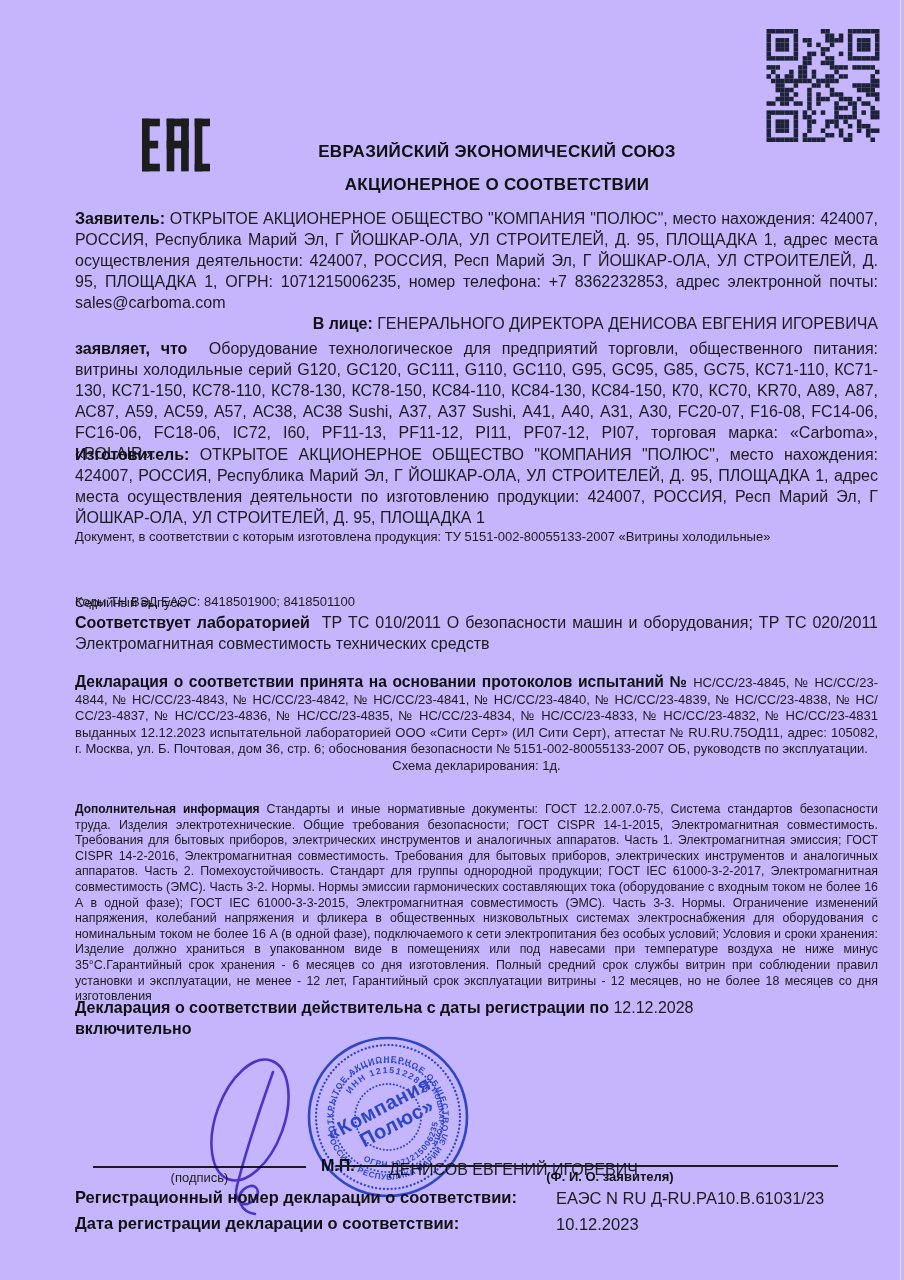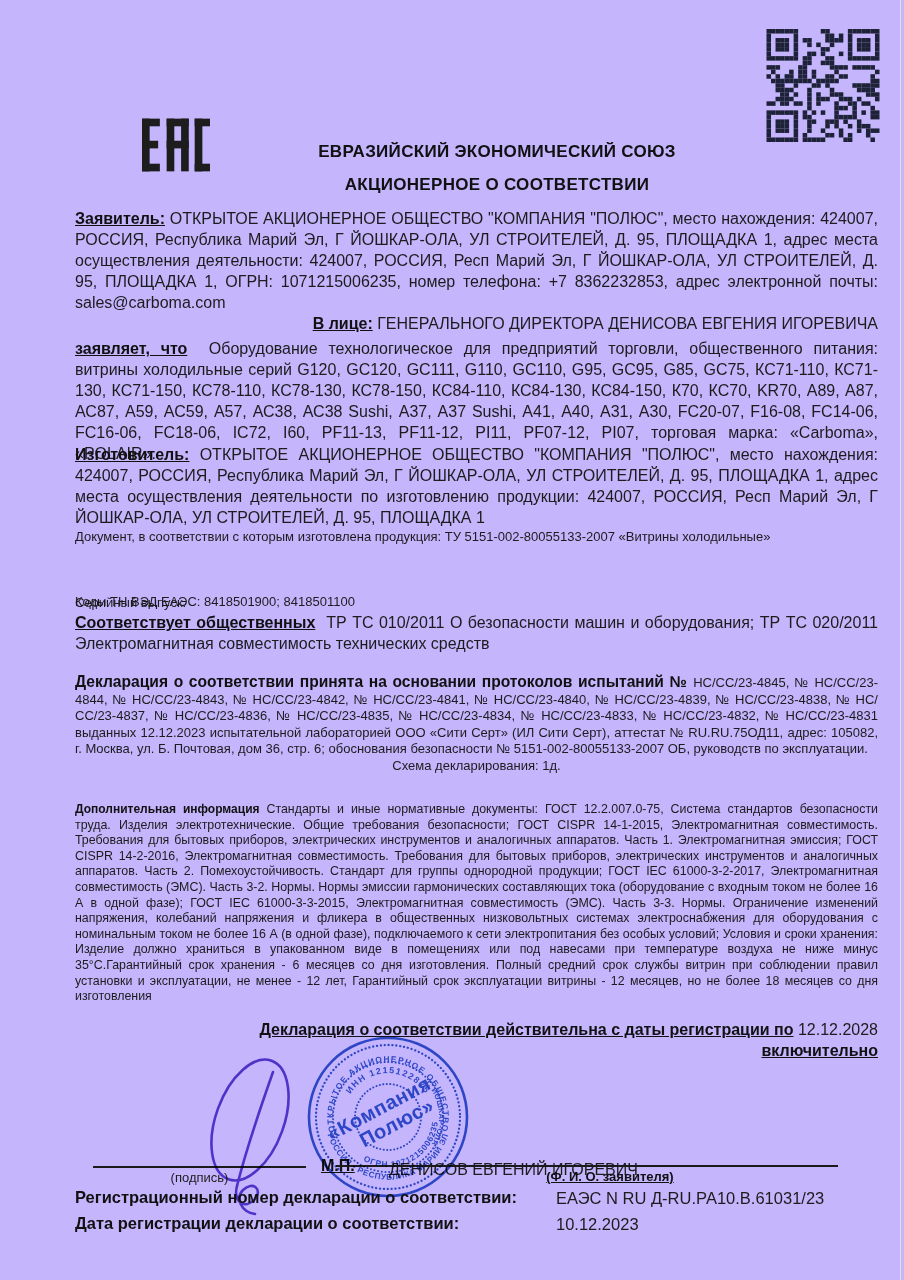--- a/index.html
+++ b/index.html
@@ -7,21 +7,21 @@
     position:relative;width:904px;height:1280px;background:#c4b5fd;overflow:hidden;
     font-family:"Liberation Sans","DejaVu Sans",sans-serif;color:#1c1c1c;
   }
   .abs{position:absolute;margin-top:20px;}
   .title{position:absolute;left:90px;width:814px;text-align:center;font-weight:bold;
          font-size:17px;letter-spacing:.3px;color:#111;}
   .para{position:absolute;left:75px;width:803px;text-align:justify;}
   .body{font-size:16px;line-height:21px;}
   .small{font-size:13px;line-height:16.5px;}
   .tiny{font-size:12.4px;line-height:15.6px;}
-  .b{font-weight:bold;color:#111;text-decoration:underline;}
+  .b{font-weight:bold;color:#111;}
   .h-basis{font-weight:bold;font-size:15.6px;color:#111;}
   .h-add{font-weight:bold;font-size:12px;color:#111;}
   .sigline{position:absolute;border-top:2px solid #1b1b1b;height:0;}
   .caption{position:absolute;font-size:13px;text-align:center;}
   .reg-label{position:absolute;left:75px;font-size:16.5px;font-weight:bold;color:#111;}
   .reg-value{position:absolute;left:556px;font-size:16.5px;}
   .stamp-svg{position:absolute;left:303px;top:1032px;width:170px;height:170px;
              mix-blend-mode:multiply;opacity:.92;}
   .sig-svg{position:absolute;left:163px;top:1046px;width:160px;height:170px;
            mix-blend-mode:multiply;opacity:.95;}
@@ -370,36 +370,36 @@
   <div class="para body" style="top:444px">
     <span class="b">Изготовитель:</span>
     <span>ОТКРЫТОЕ АКЦИОНЕРНОЕ ОБЩЕСТВО "КОМПАНИЯ "ПОЛЮС", место нахождения: 424007, РОССИЯ, Республика Марий Эл, Г ЙОШКАР-ОЛА, УЛ СТРОИТЕЛЕЙ, Д. 95, ПЛОЩАДКА 1, адрес места осуществления деятельности по изготовлению продукции: 424007, РОССИЯ, Респ Марий Эл, Г ЙОШКАР-ОЛА, УЛ СТРОИТЕЛЕЙ, Д. 95, ПЛОЩАДКА 1</span>
   </div>
 
   <div class="para small" style="top:529px">Документ, в соответствии с которым изготовлена продукция: ТУ 5151-002-80055133-2007 «Витрины холодильные»</div>
   <div class="para small" style="top:594px">Коды ТН ВЭД ЕАЭС: 8418501900; 8418501100</div>
   <div class="para small" style="top:595px">Серийный выпуск.</div>
 
   <div class="para body" style="top:612px">
-    <span class="b">Соответствует общественных</span>&nbsp;
+    <span class="b">Соответствует лабораторией</span>&nbsp;
     <span>ТР ТС 010/2011 О безопасности машин и оборудования; ТР ТС 020/2011 Электромагнитная совместимость технических средств</span>
   </div>
 
   <div class="para small" style="top:674px">
     <span class="h-basis">Декларация о соответствии принята на основании протоколов испытаний №</span>
     <span>НС/СС/23-4845, № НС/СС/23-4844, № НС/СС/23-4843, № НС/СС/23-4842, № НС/СС/23-4841, № НС/СС/23-4840, № НС/СС/23-4839, № НС/СС/23-4838, № НС/СС/23-4837, № НС/СС/23-4836, № НС/СС/23-4835, № НС/СС/23-4834, № НС/СС/23-4833, № НС/СС/23-4832, № НС/СС/23-4831 выданных 12.12.2023 испытательной лабораторией ООО «Сити Серт» (ИЛ Сити Серт), аттестат № RU.RU.75ОД11, адрес: 105082, г. Москва, ул. Б. Почтовая, дом 36, стр. 6; обоснования безопасности № 5151-002-80055133-2007 ОБ, руководств по эксплуатации.</span>
     <div style="text-align:center">Схема декларирования: 1д.</div>
   </div>
 
   <div class="para tiny" style="top:802px">
     <span class="h-add">Дополнительная информация</span>
     <span>Стандарты и иные нормативные документы: ГОСТ 12.2.007.0-75, Система стандартов безопасности труда. Изделия электротехнические. Общие требования безопасности; ГОСТ CISPR 14-1-2015, Электромагнитная совместимость. Требования для бытовых приборов, электрических инструментов и аналогичных аппаратов. Часть 1. Электромагнитная эмиссия; ГОСТ CISPR 14-2-2016, Электромагнитная совместимость. Требования для бытовых приборов, электрических инструментов и аналогичных аппаратов. Часть 2. Помехоустойчивость. Стандарт для группы однородной продукции; ГОСТ IEC 61000-3-2-2017, Электромагнитная совместимость (ЭМС). Часть 3-2. Нормы. Нормы эмиссии гармонических составляющих тока (оборудование с входным током не более 16 А в одной фазе); ГОСТ IEC 61000-3-3-2015, Электромагнитная совместимость (ЭМС). Часть 3-3. Нормы. Ограничение изменений напряжения, колебаний напряжения и фликера в общественных низковольтных системах электроснабжения для оборудования с номинальным током не более 16 А (в одной фазе), подключаемого к сети электропитания без особых условий; Условия и сроки хранения: Изделие должно храниться в упакованном виде в помещениях или под навесами при температуре воздуха не ниже минус 35°С.Гарантийный срок хранения - 6 месяцев со дня изготовления. Полный средний срок службы витрин при соблюдении правил установки и эксплуатации, не менее - 12 лет, Гарантийный срок эксплуатации витрины - 12 месяцев, но не более 18 месяцев со дня изготовления</span>
   </div>
 
-  <div class="para body" style="top:1019px;text-align:right">
+  <div class="para body" style="top:997px;text-align:left">
     <span class="b">Декларация о соответствии действительна с даты регистрации по</span>
     <span>12.12.2028</span><br>
     <span class="b">включительно</span>
   </div>
 
   <div class="abs b" style="left:321px;top:1137px;font-size:16px">М.П.</div>
   <div class="abs" style="left:389px;top:1141px;font-size:16px">ДЕНИСОВ ЕВГЕНИЙ ИГОРЕВИЧ</div>
 
   <div class="sigline" style="left:93px;top:1166px;width:213px"></div>
   <div class="sigline" style="left:336px;top:1165px;width:502px"></div>

